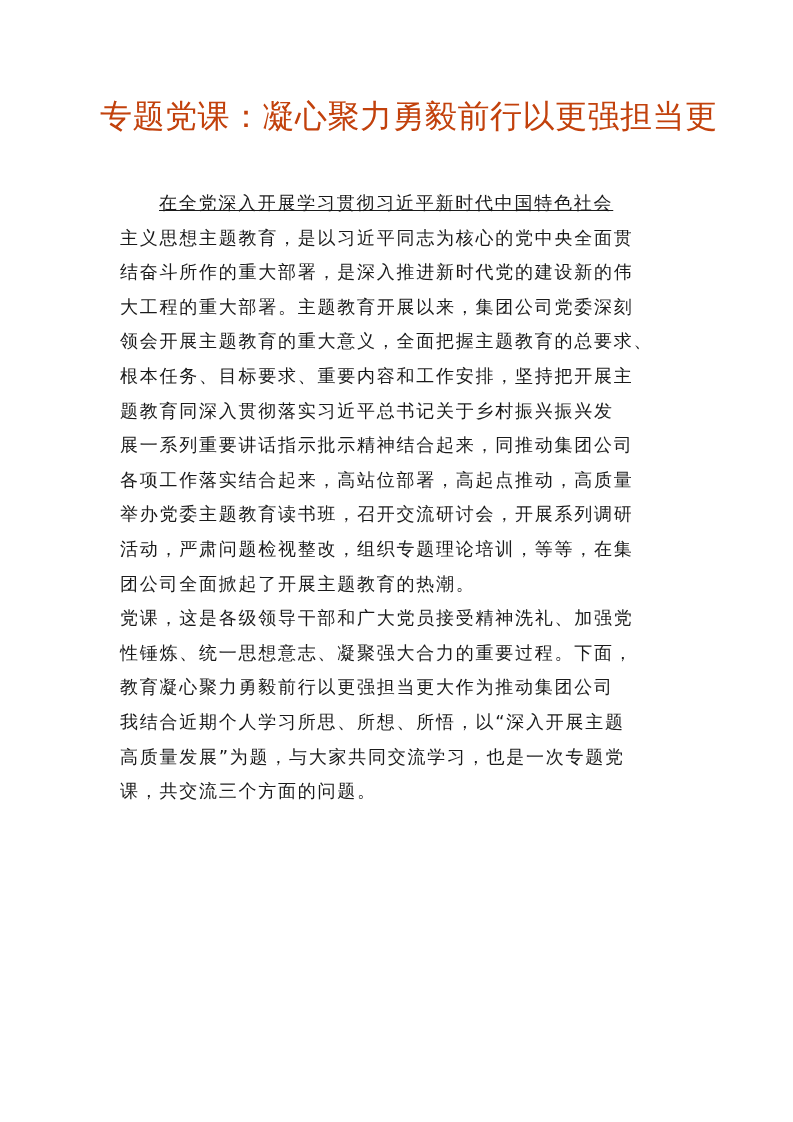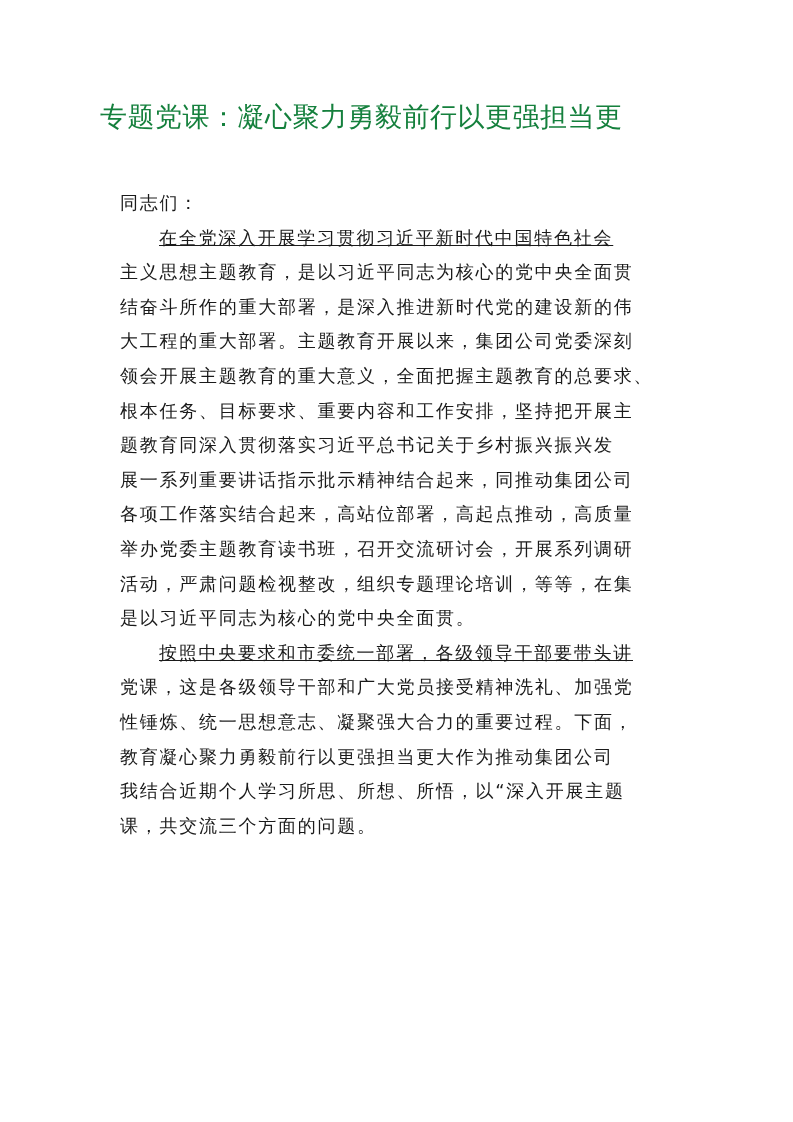--- a/index.html
+++ b/index.html
@@ -20,25 +20,25 @@
       left: 0; top: 0;
       width: 793px;
       height: 1122px;
       background: #ffffff;
     }
     .title {
       position: absolute;
       left: 100px;
       width: 593px;
       top: 98px;
-      text-align: left;
-      font-size: 27px;
+      text-align: center;
+      font-size: 32px;
       line-height: 37px;
       font-weight: normal;
-      color: #15803d;
+      color: #c2410c;
       letter-spacing: 0.5px;
     }
     .title .tline {
       display: block;
       white-space: nowrap;
     }
     .body {
       position: absolute;
       left: 120px;
       top: 186px;
@@ -60,39 +60,38 @@
   </style>
 </head>
 <body>
 
 <div class="page">
   <div class="title">
     <span class="tline">专题党课：凝心聚力勇毅前行以更强担当更</span>
   </div>
 
   <div class="body">
-    <span class="line">同志们：</span>
 
     <div>
       <span class="line indent">在全党深入开展学习贯彻习近平新时代中国特色社会</span>
       <span class="line">主义思想主题教育，是以习近平同志为核心的党中央全面贯</span>
       <span class="line">结奋斗所作的重大部署，是深入推进新时代党的建设新的伟</span>
       <span class="line">大工程的重大部署。主题教育开展以来，集团公司党委深刻</span>
       <span class="line">领会开展主题教育的重大意义，全面把握主题教育的总要求、</span>
       <span class="line">根本任务、目标要求、重要内容和工作安排，坚持把开展主</span>
       <span class="line">题教育同深入贯彻落实习近平总书记关于乡村振兴振兴发</span>
       <span class="line">展一系列重要讲话指示批示精神结合起来，同推动集团公司</span>
       <span class="line">各项工作落实结合起来，高站位部署，高起点推动，高质量</span>
       <span class="line">举办党委主题教育读书班，召开交流研讨会，开展系列调研</span>
       <span class="line">活动，严肃问题检视整改，组织专题理论培训，等等，在集</span>
-      <span class="line">是以习近平同志为核心的党中央全面贯。</span>
+      <span class="line">团公司全面掀起了开展主题教育的热潮。</span>
     </div>
 
     <div>
-      <span class="line indent">按照中央要求和市委统一部署，各级领导干部要带头讲</span>
       <span class="line">党课，这是各级领导干部和广大党员接受精神洗礼、加强党</span>
       <span class="line">性锤炼、统一思想意志、凝聚强大合力的重要过程。下面，</span>
       <span class="line">教育凝心聚力勇毅前行以更强担当更大作为推动集团公司</span>
       <span class="line">我结合近期个人学习所思、所想、所悟，以“深入开展主题</span>
+      <span class="line">高质量发展”为题，与大家共同交流学习，也是一次专题党</span>
       <span class="line">课，共交流三个方面的问题。</span>
     </div>
   </div>
 </div>
 
 </body></html>

